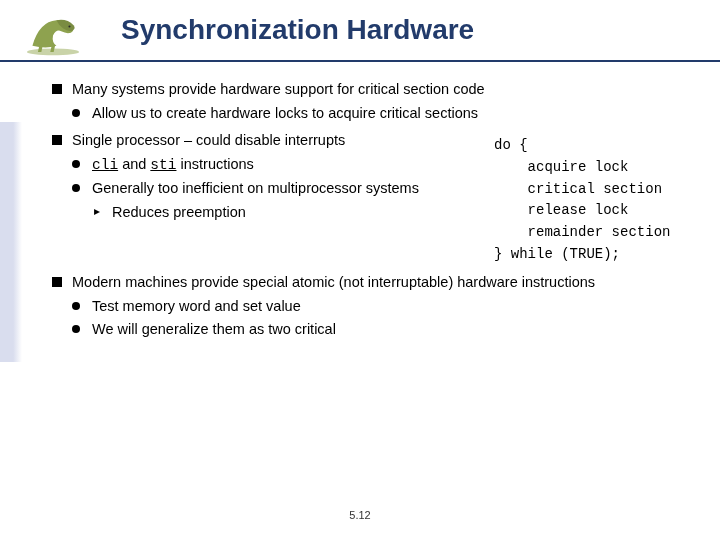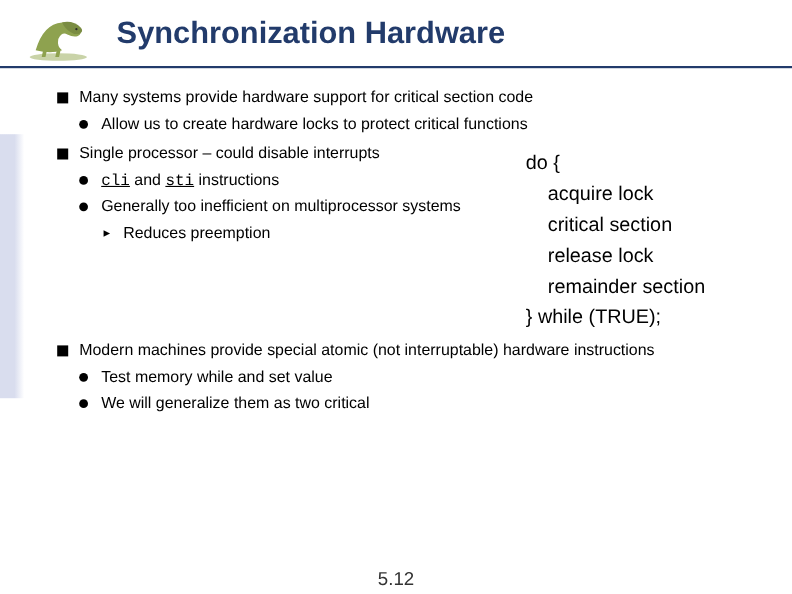--- a/index.html
+++ b/index.html
@@ -19,32 +19,32 @@
   .dino {
     width: 70px;
     height: 48px;
     flex-shrink: 0;
   }
   .title {
     font-size: 28px;
     font-weight: bold;
     color: #223b6b;
     font-family: Arial, Helvetica, sans-serif;
-    margin-left: 18px;
+    margin-left: 33px;
     margin-top: 6px;
   }
   .rule {
     border: none;
     border-top: 2px solid #223b6b;
     margin: 4px 0 0 0;
     width: 100%;
   }
   .content-wrap {
     position: relative;
-    padding: 18px 32px 0 52px;
+    padding: 18px 16px 0 52px;
     font-size: 14.5px;
     color: #000;
     line-height: 1.35;
   }
   .sidestripe {
     position: absolute;
     left: 0;
     top: 122px;
     width: 22px;
     height: 240px;
@@ -78,35 +78,35 @@
     font-size: 12px;
     color: #000;
   }
   .row-split {
     display: flex;
     align-items: flex-start;
     gap: 14px;
   }
   .row-split > .left { flex: 1 1 auto; }
   .codebox {
-    font-family: Liberation Sans, sans-serif;
-    font-size: 18px;
+    font-family: Liberation Mono, monospace;
+    font-size: 14px;
     line-height: 1.55;
     white-space: pre;
     flex: 0 0 210px;
     padding-top: 4px;
   }
   .mono { font-family: "Courier New", Courier, monospace; text-decoration: underline; }
   .pgnum {
     position: absolute;
-    bottom: 3px;
+    bottom: 19px;
     left: 0;
     width: 100%;
     text-align: center;
-    font-size: 17px;
+    font-size: 11px;
     color: #333;
   }
 </style>
 </head>
 <body>
 
 <div class="header">
   <svg class="dino" viewBox="0 0 100 70">
     <ellipse cx="50" cy="64" rx="38" ry="5" fill="#c9d3a8"></ellipse>
     <path d="M20 55 Q30 20 55 18 Q70 17 78 28 Q82 33 76 36 Q70 38 62 34 Q55 30 50 40 Q48 50 55 55 Q40 60 20 55 Z" fill="#8ea24f"></path>
@@ -120,21 +120,21 @@
 <hr class="rule">
 
 <div class="sidestripe"></div>
 
 <div class="content-wrap">
   <ul class="lvl1">
     <li>
       <span>Many systems provide hardware support for critical section code</span>
       <ul class="lvl2">
         <li>
-          <span>Allow us to create hardware locks to protect critical functions</span>
+          <span>Allow us to create hardware locks to acquire critical sections</span>
         </li>
       </ul>
     </li>
 
     <li>
       <div class="row-split">
         <div class="left">
           <span>Single processor – could disable interrupts</span>
           <ul class="lvl2">
             <li>
@@ -156,21 +156,21 @@
     release lock
     remainder section
 } while (TRUE);</div>
       </div>
     </li>
 
     <li>
       <span>Modern machines provide special atomic (not interruptable) hardware instructions</span>
       <ul class="lvl2">
         <li>
-          <span>Test memory while and set value</span>
+          <span>Test memory word and set value</span>
         </li>
         <li>
           <span>We will generalize them as two critical</span>
         </li>
       </ul>
     </li>
   </ul>
 </div>
 
 <div class="pgnum">5.12</div>

